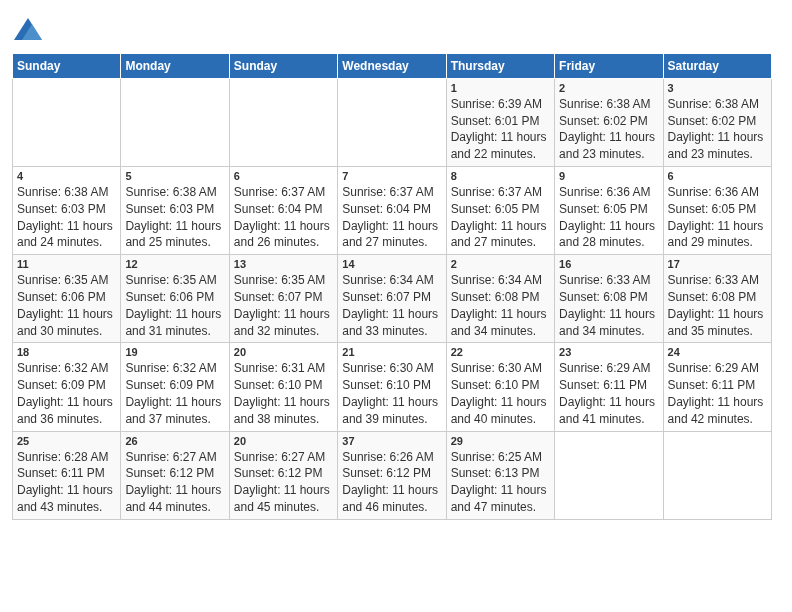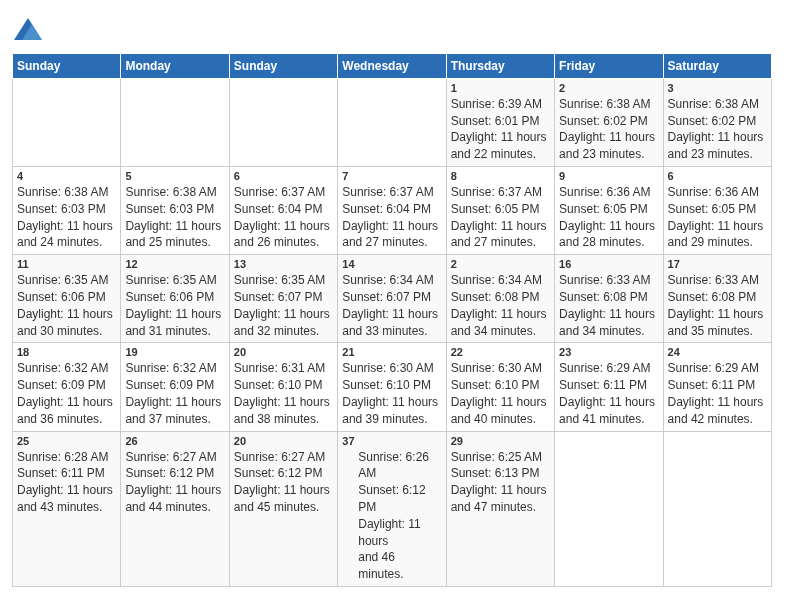--- a/index.html
+++ b/index.html
@@ -331,21 +331,21 @@
           </td>
           <td>
             <span class="day-num">20</span>
             <div class="day-info" style="white-space: pre-line;">Sunrise: 6:27 AM
 Sunset: 6:12 PM
 Daylight: 11 hours
 and 45 minutes.</div>
           </td>
           <td>
             <span class="day-num">37</span>
-            <div class="day-info" style="white-space: pre-line; margin-left: 16px;">Sunrise: 6:26 AM
+            <div class="day-info" style="white-space: pre-line;">Sunrise: 6:26 AM
 Sunset: 6:12 PM
 Daylight: 11 hours
 and 46 minutes.</div>
           </td>
           <td>
             <span class="day-num">29</span>
             <div class="day-info" style="white-space: pre-line;">Sunrise: 6:25 AM
 Sunset: 6:13 PM
 Daylight: 11 hours
 and 47 minutes.</div>

